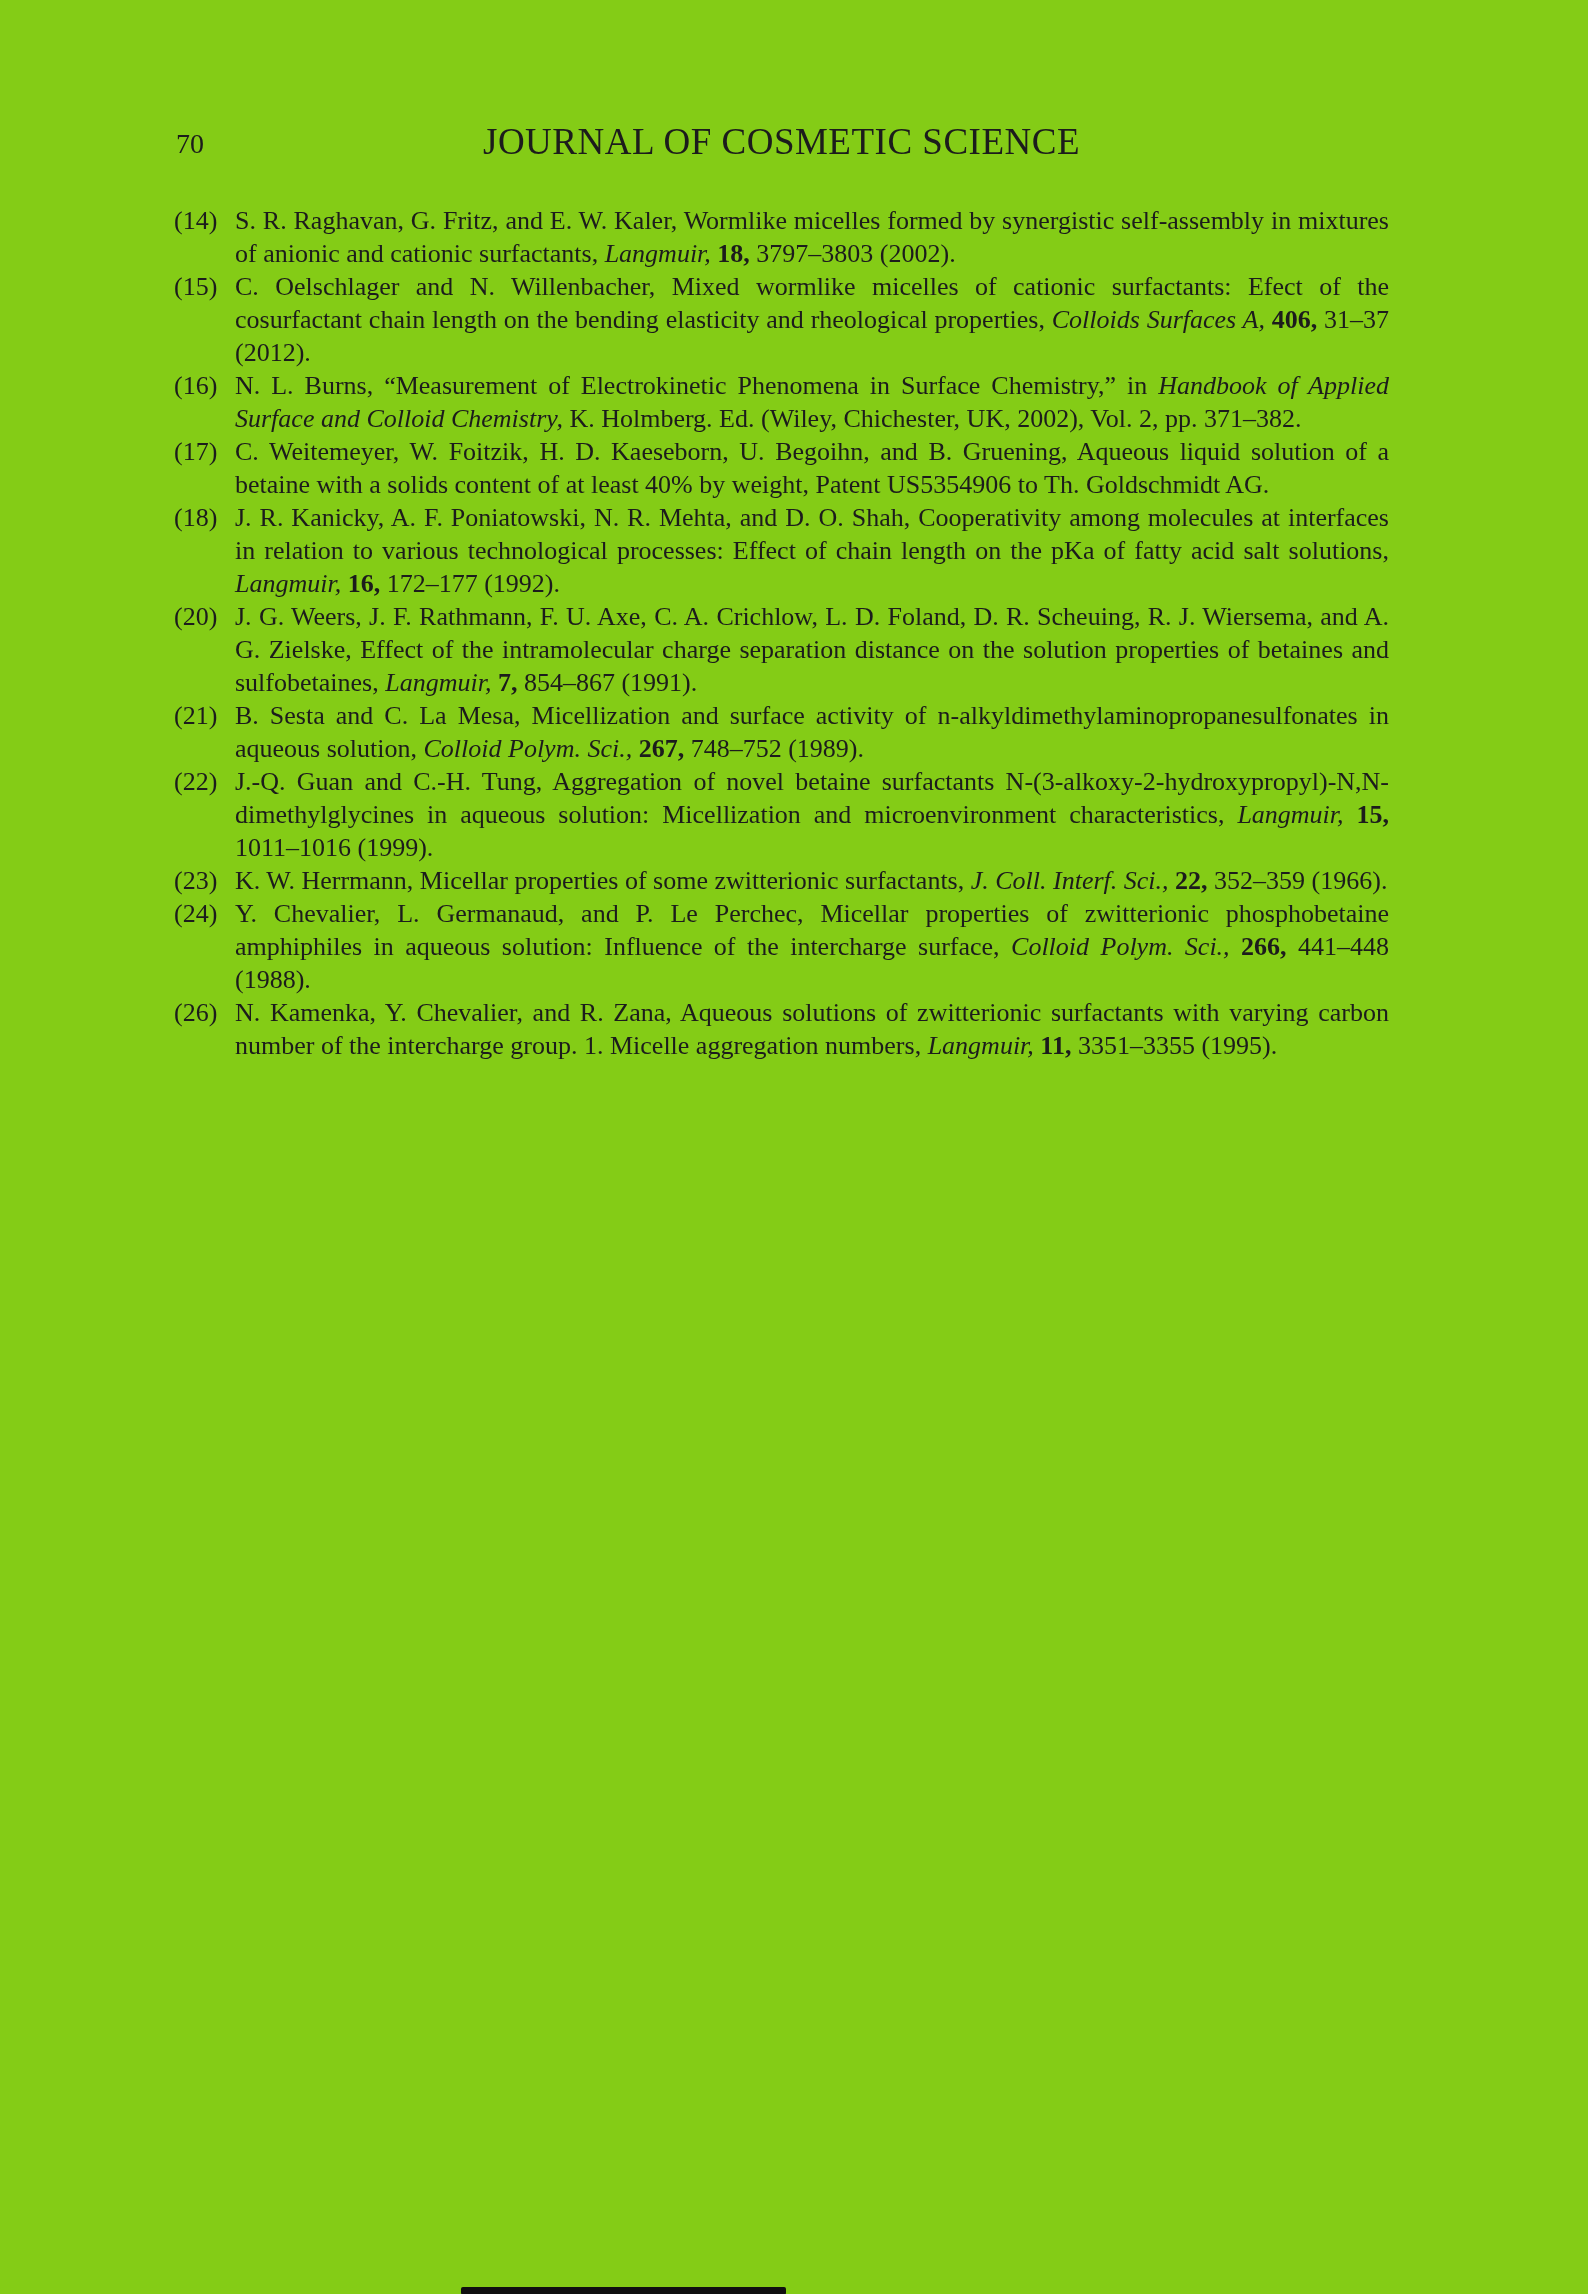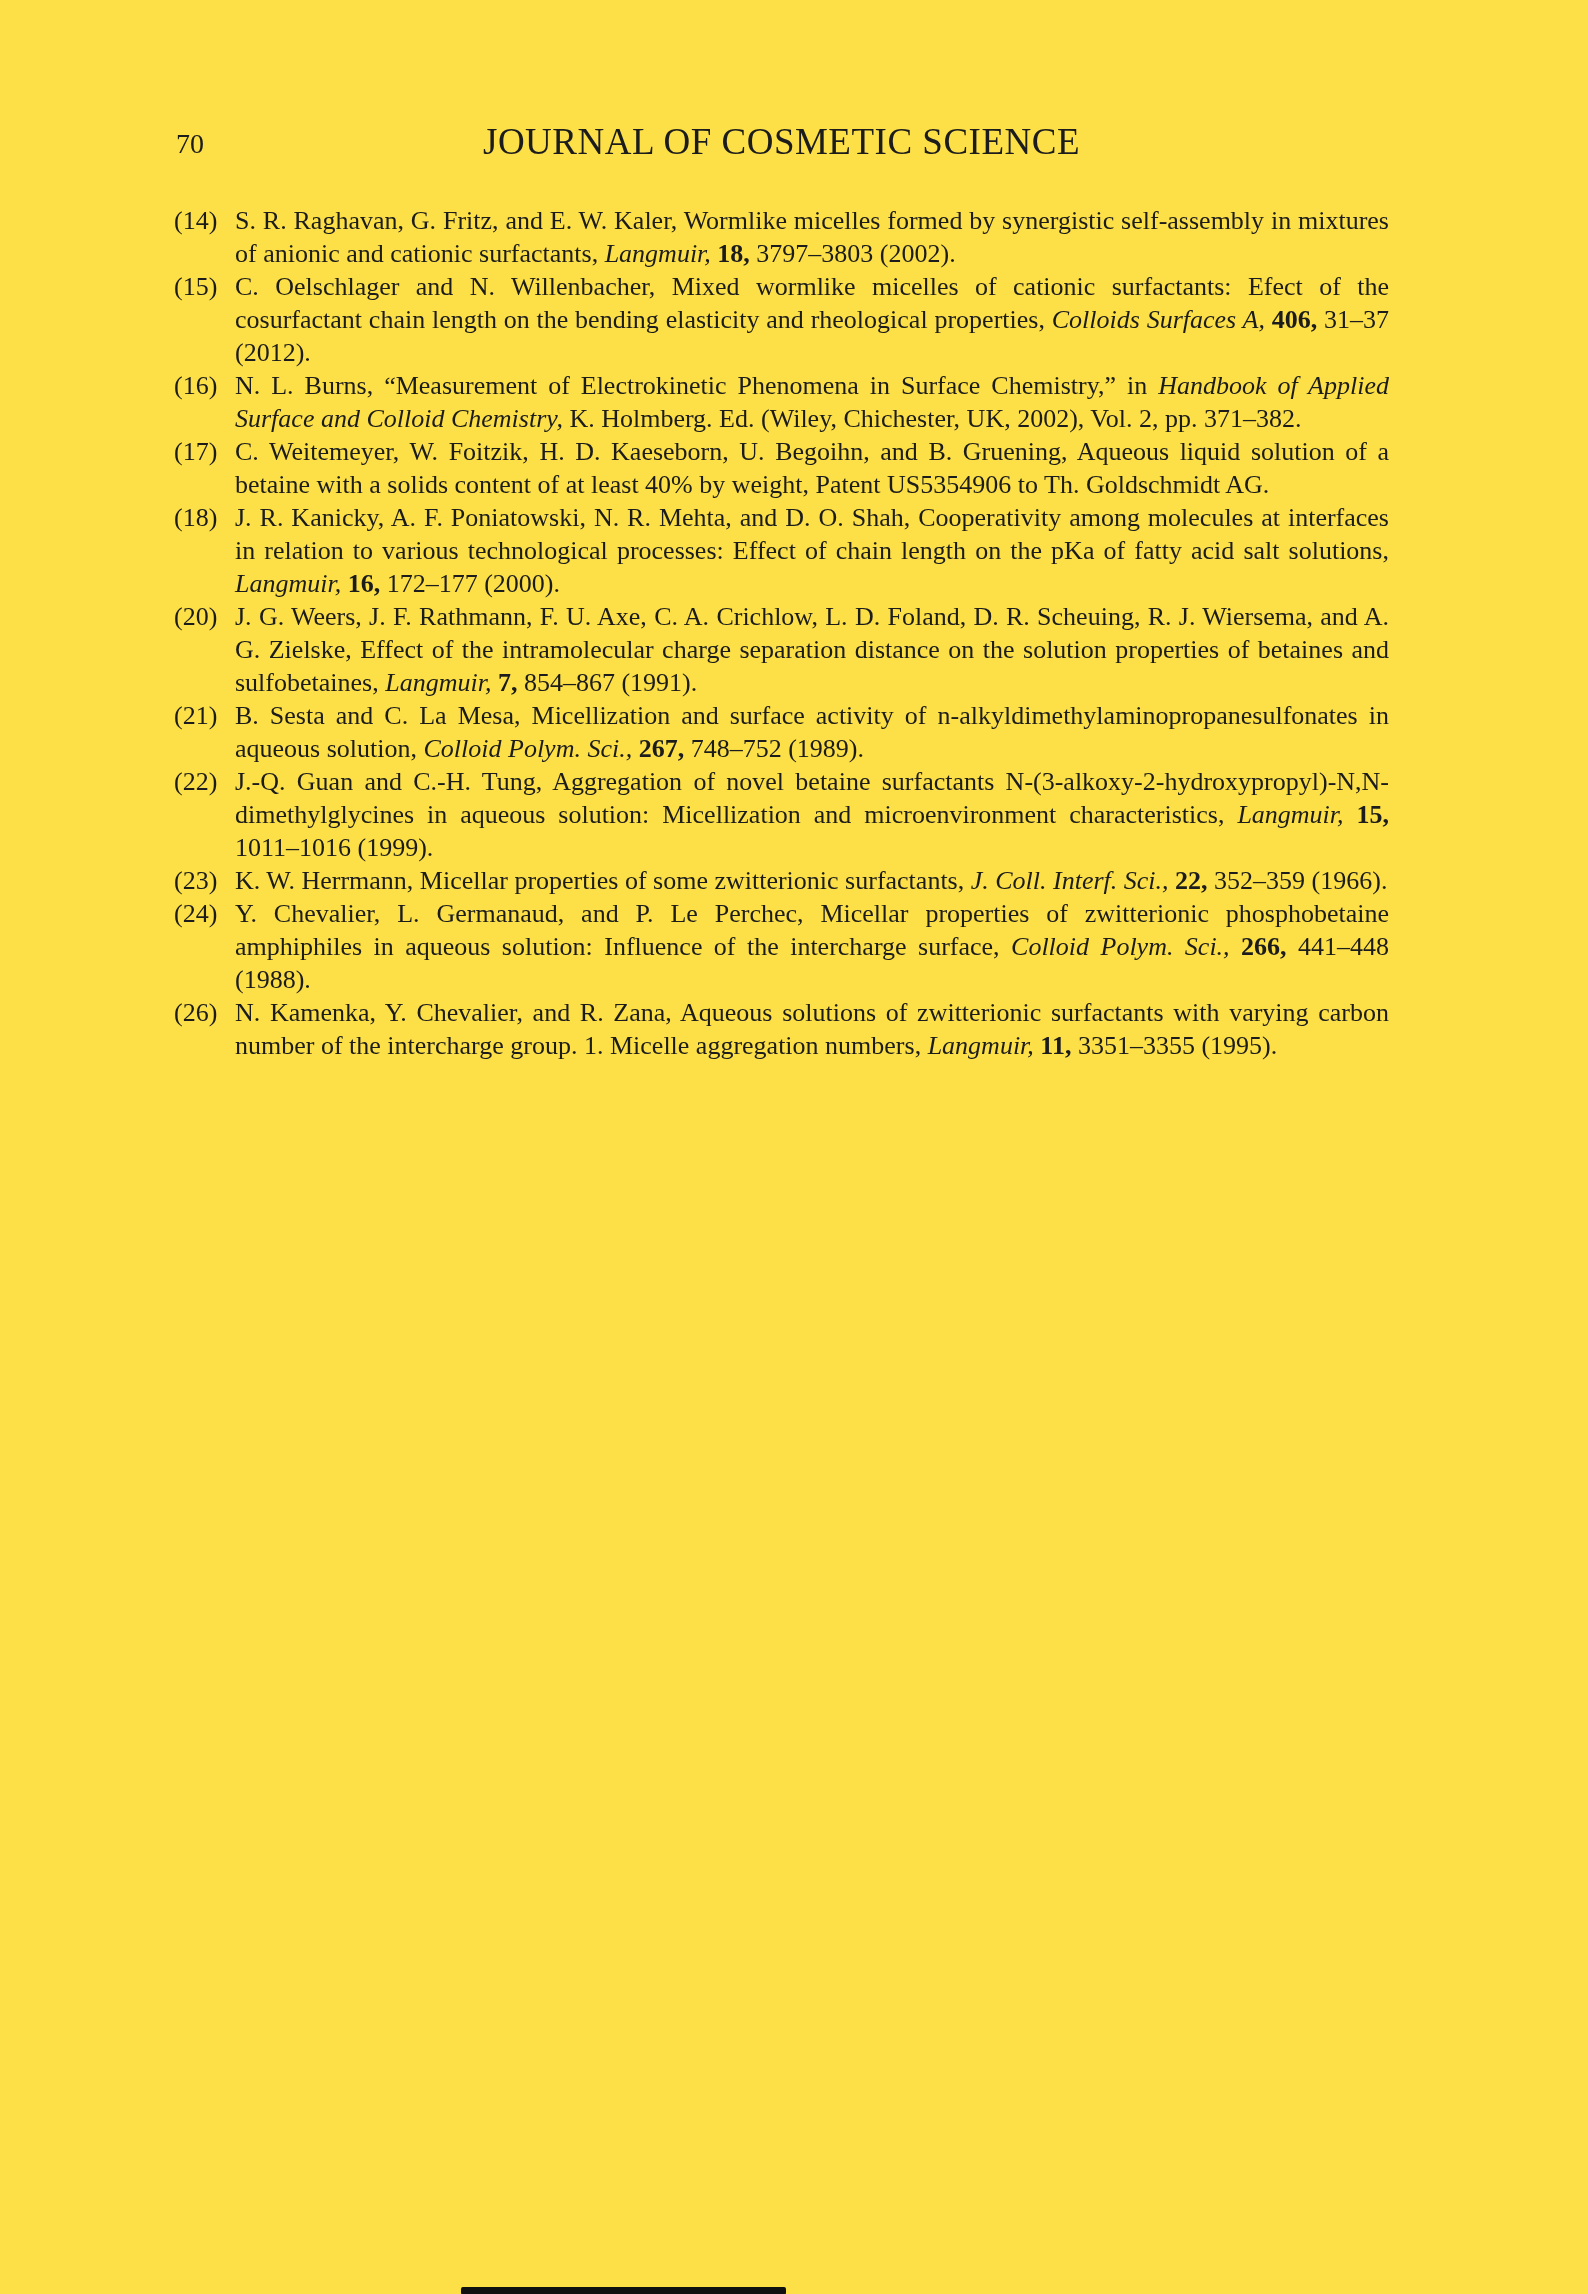--- a/index.html
+++ b/index.html
@@ -11,21 +11,21 @@
     width: 1589px;
     height: 2295px;
     position: relative;
     font-family: "Liberation Serif", "DejaVu Serif", serif;
     color: #1c1c1c;
     overflow: hidden;
   }
   .page {
     position: absolute;
     inset: 0;
-    background: #fde047;
+    background: #84cc16;
   }
   .page-header {
     position: absolute;
     left: 174px;
     top: 122px;
     width: 1215px;
     height: 41px;
   }
   .page-number {
     position: absolute;
@@ -77,21 +77,21 @@
   <div class="page-header">
     <div class="page-number">70</div>
     <div class="journal-title">JOURNAL OF COSMETIC SCIENCE</div>
   </div>
 
   <div class="refs" id="refs-container">
       <div class="ref"><span class="ref-label">(14)</span><span>S. R. Raghavan, G. Fritz, and E. W. Kaler, Wormlike micelles formed by synergistic self-assembly in mixtures of anionic and cationic surfactants, </span><span class="it">Langmuir, </span><span class="bd">18, </span><span>3797–3803 (2002).</span></div>
       <div class="ref"><span class="ref-label">(15)</span><span>C. Oelschlager and N. Willenbacher, Mixed wormlike micelles of cationic surfactants: Efect of the cosurfactant chain length on the bending elasticity and rheological properties, </span><span class="it">Colloids Surfaces A, </span><span class="bd">406, </span><span>31–37 (2012).</span></div>
       <div class="ref"><span class="ref-label">(16)</span><span>N. L. Burns, “Measurement of Electrokinetic Phenomena in Surface Chemistry,” in </span><span class="it">Handbook of Applied Surface and Colloid Chemistry, </span><span>K. Holmberg. Ed. (Wiley, Chichester, UK, 2002), Vol. 2, pp. 371–382.</span></div>
       <div class="ref"><span class="ref-label">(17)</span><span>C. Weitemeyer, W. Foitzik, H. D. Kaeseborn, U. Begoihn, and B. Gruening, Aqueous liquid solution of a betaine with a solids content of at least 40% by weight, Patent US5354906 to Th. Goldschmidt AG.</span></div>
-      <div class="ref"><span class="ref-label">(18)</span><span>J. R. Kanicky, A. F. Poniatowski, N. R. Mehta, and D. O. Shah, Cooperativity among molecules at interfaces in relation to various technological processes: Effect of chain length on the pKa of fatty acid salt solutions, </span><span class="it">Langmuir, </span><span class="bd">16, </span><span>172–177 (2000).</span></div>
+      <div class="ref"><span class="ref-label">(18)</span><span>J. R. Kanicky, A. F. Poniatowski, N. R. Mehta, and D. O. Shah, Cooperativity among molecules at interfaces in relation to various technological processes: Effect of chain length on the pKa of fatty acid salt solutions, </span><span class="it">Langmuir, </span><span class="bd">16, </span><span>172–177 (1992).</span></div>
       <div class="ref"><span class="ref-label">(20)</span><span>J. G. Weers, J. F. Rathmann, F. U. Axe, C. A. Crichlow, L. D. Foland, D. R. Scheuing, R. J. Wiersema, and A. G. Zielske, Effect of the intramolecular charge separation distance on the solution properties of betaines and sulfobetaines, </span><span class="it">Langmuir, </span><span class="bd">7, </span><span>854–867 (1991).</span></div>
       <div class="ref"><span class="ref-label">(21)</span><span>B. Sesta and C. La Mesa, Micellization and surface activity of n-alkyldimethylaminopropanesulfonates in aqueous solution, </span><span class="it">Colloid Polym. Sci., </span><span class="bd">267, </span><span>748–752 (1989).</span></div>
       <div class="ref"><span class="ref-label">(22)</span><span>J.-Q. Guan and C.-H. Tung, Aggregation of novel betaine surfactants N-(3-alkoxy-2-hydroxypropyl)-N,N-dimethylglycines in aqueous solution: Micellization and microenvironment characteristics, </span><span class="it">Langmuir, </span><span class="bd">15, </span><span>1011–1016 (1999).</span></div>
       <div class="ref"><span class="ref-label">(23)</span><span>K. W. Herrmann, Micellar properties of some zwitterionic surfactants, </span><span class="it">J. Coll. Interf. Sci., </span><span class="bd">22, </span><span>352–359 (1966).</span></div>
       <div class="ref"><span class="ref-label">(24)</span><span>Y. Chevalier, L. Germanaud, and P. Le Perchec, Micellar properties of zwitterionic phosphobetaine amphiphiles in aqueous solution: Influence of the intercharge surface, </span><span class="it">Colloid Polym. Sci., </span><span class="bd">266, </span><span>441–448 (1988).</span></div>
       <div class="ref"><span class="ref-label">(26)</span><span>N. Kamenka, Y. Chevalier, and R. Zana, Aqueous solutions of zwitterionic surfactants with varying carbon number of the intercharge group. 1. Micelle aggregation numbers, </span><span class="it">Langmuir, </span><span class="bd">11, </span><span>3351–3355 (1995).</span></div>
     </div>
 
   <div class="scan-artifact"></div>
 </div>

